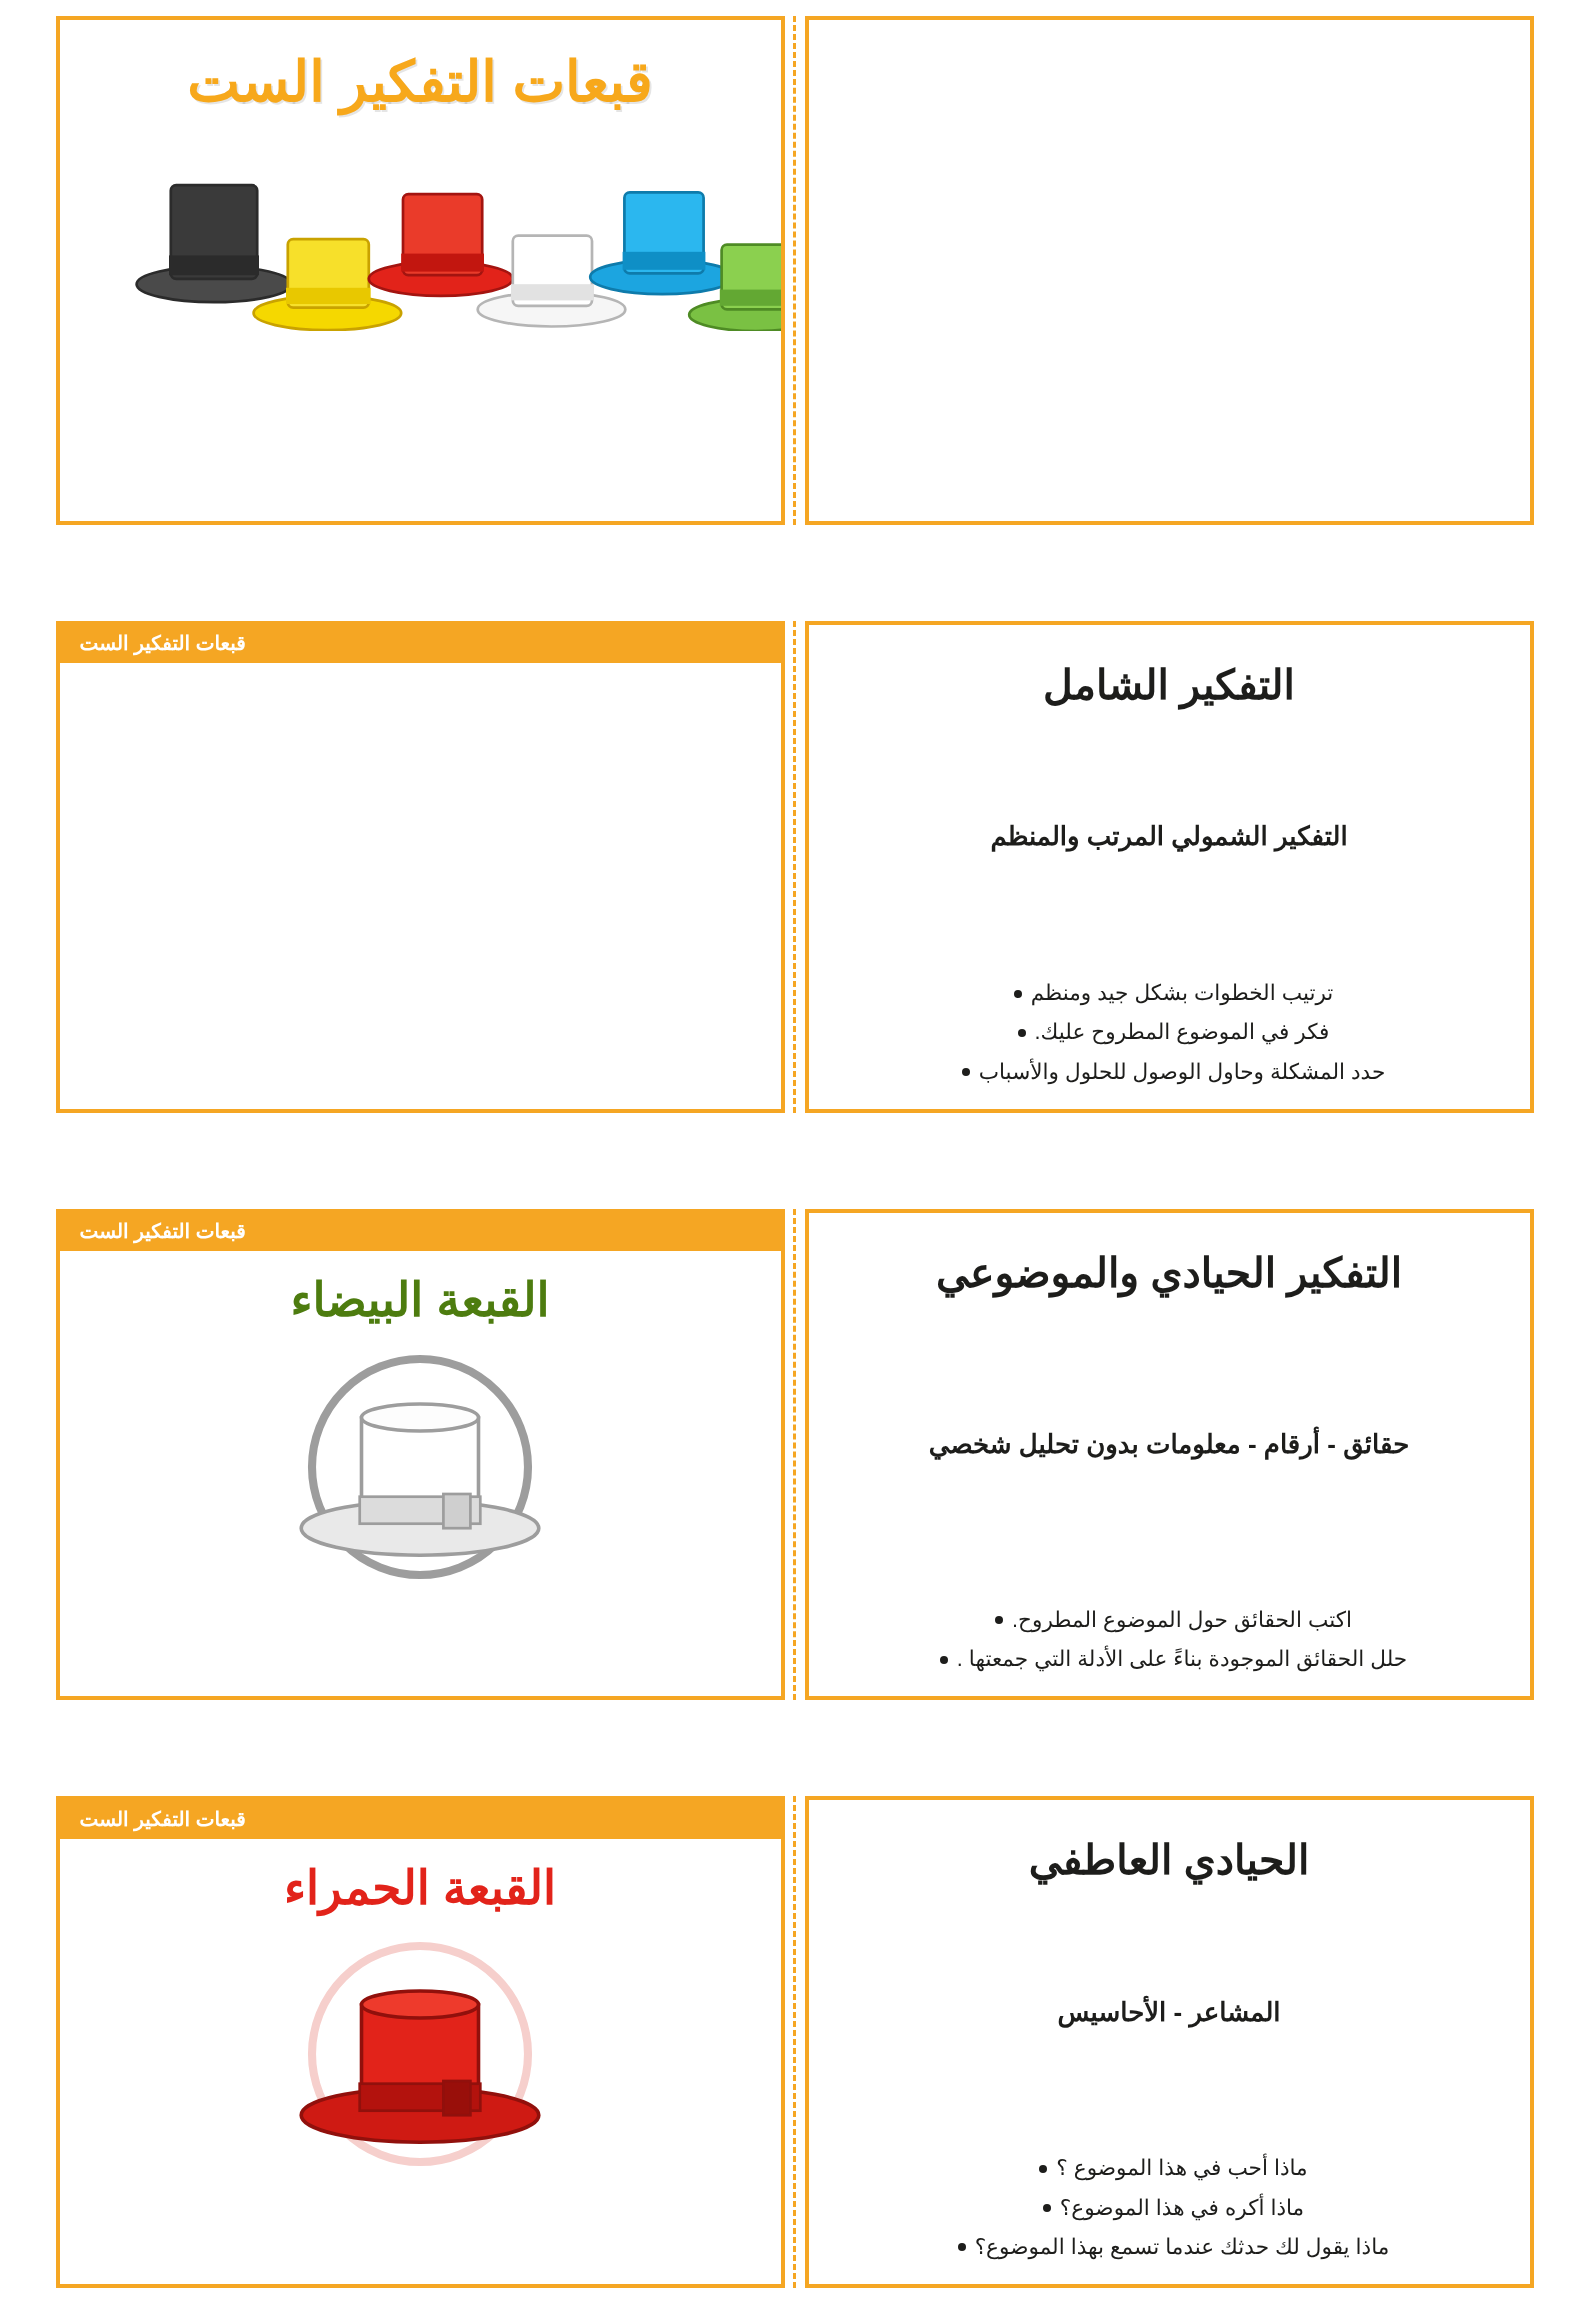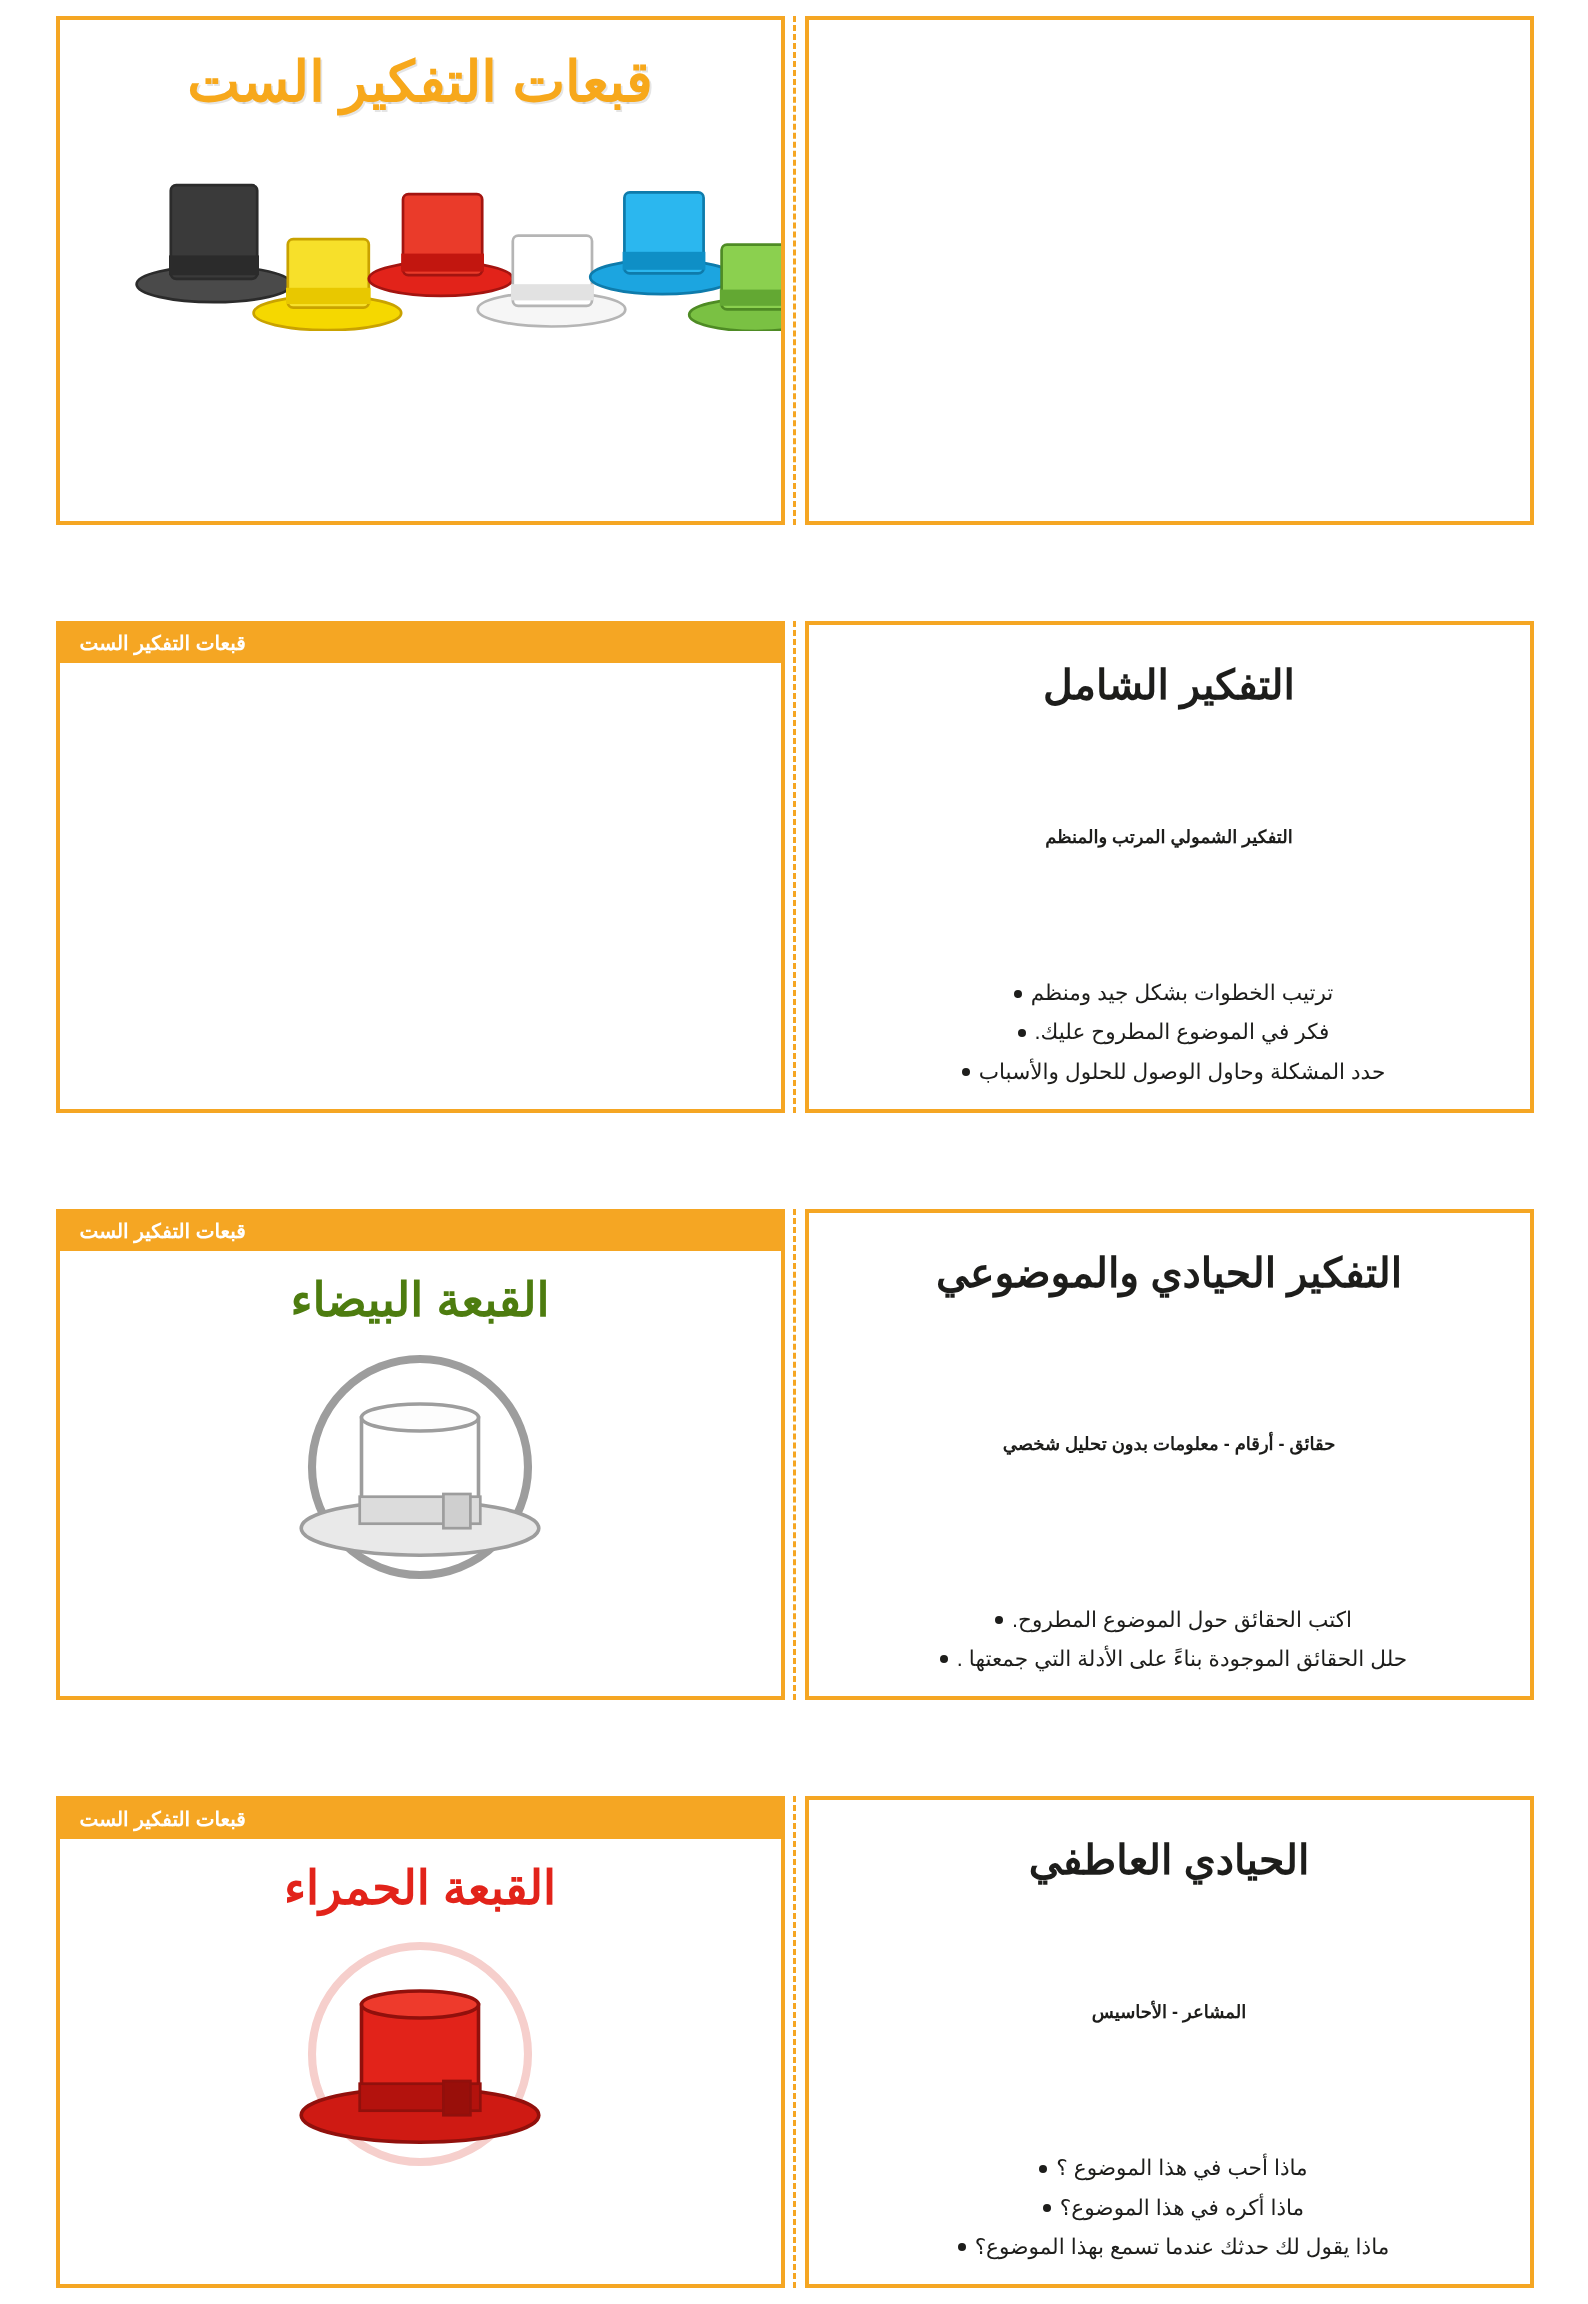--- a/index.html
+++ b/index.html
@@ -128,21 +128,21 @@
     padding: 36px 31px 18px 31px;
   }
   .text-title {
     font-size: 41px;
     font-weight: bold;
     color: #1d1d1b;
     text-align: center;
     line-height: 1.2;
   }
   .text-sub {
-    font-size: 18px;
+    font-size: 26px;
     font-weight: bold;
     color: #1d1d1b;
     text-align: center;
     margin-top: 14.4px;
     line-height: 1.35;
   }
   .bullets {
     margin: 24px 0 0 0;
     padding: 0;
     list-style: none;

